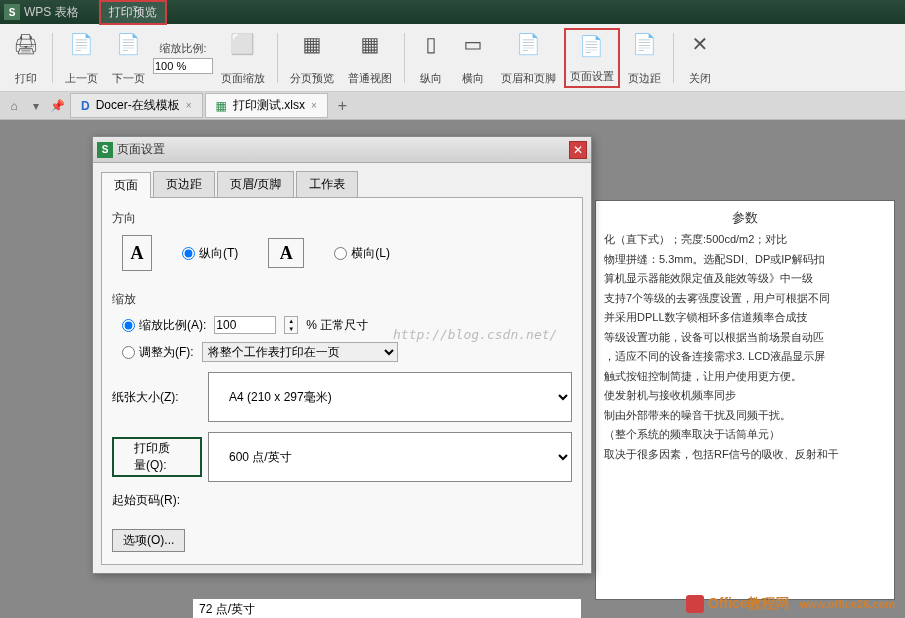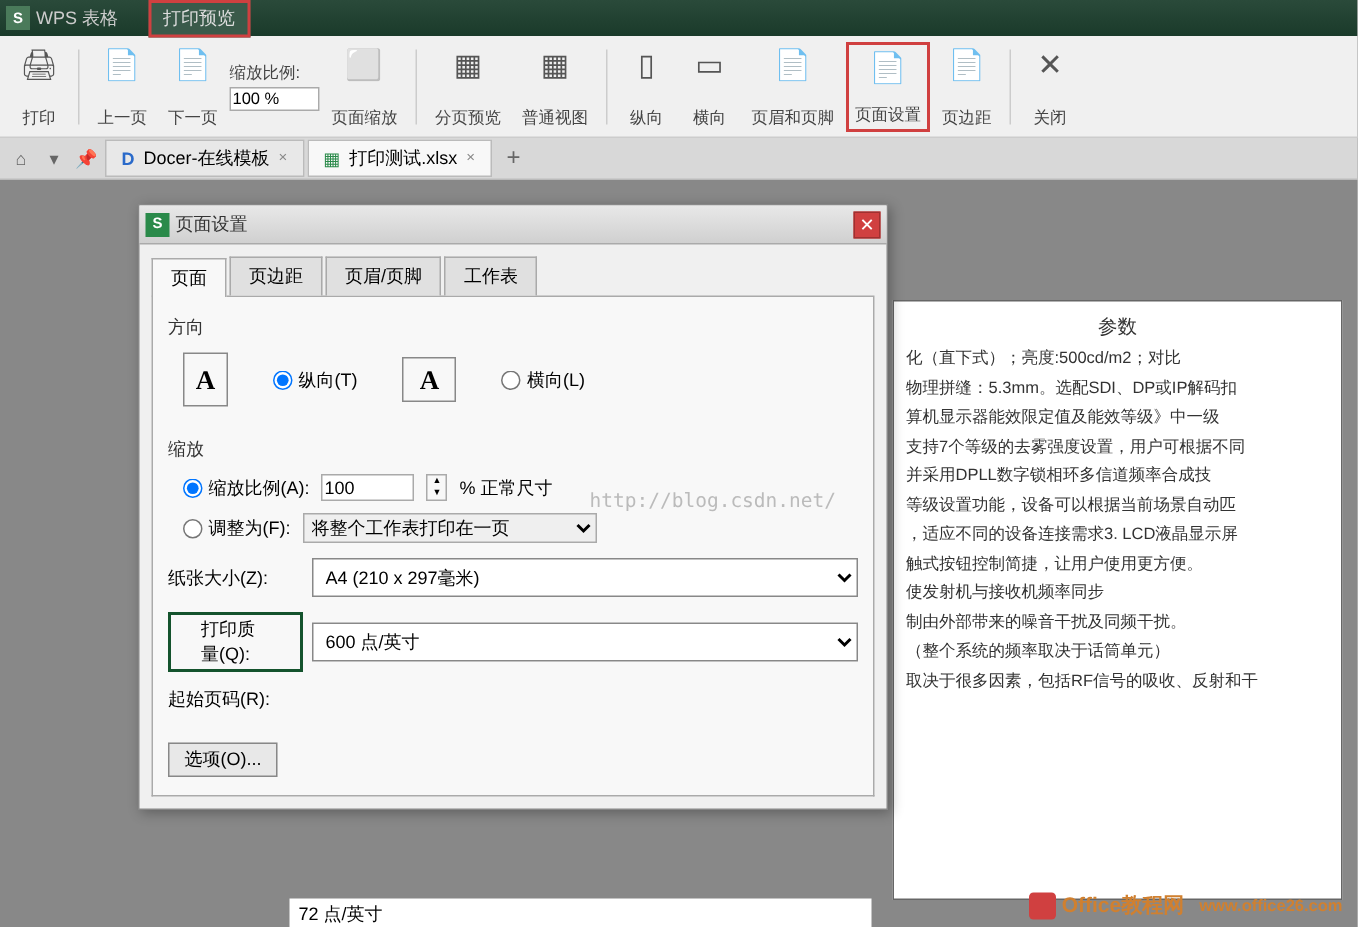--- a/index.html
+++ b/index.html
@@ -8,21 +8,21 @@
     .titlebar { height: 24px; background: linear-gradient(#2a4a3a, #1a3a2a); display: flex; align-items: center; padding: 0 4px; }
     .app-icon { width: 16px; height: 16px; background: #4a7a5a; margin-right: 4px; display: flex; align-items: center; justify-content: center; color: white; font-size: 10px; font-weight: bold; }
     .app-title { color: #ccc; font-size: 12px; margin-right: 20px; }
     .print-preview-btn { background: #3a5a4a; border: 2px solid #d04040; padding: 2px 8px; color: #ddd; font-size: 12px; }
     
     .ribbon { height: 68px; background: #f0f0f0; border-bottom: 1px solid #ccc; display: flex; align-items: center; padding: 4px 6px; gap: 2px; }
     .ribbon-group { display: flex; flex-direction: column; align-items: center; padding: 2px 6px; height: 60px; justify-content: space-between; }
     .ribbon-icon { width: 28px; height: 28px; display: flex; align-items: center; justify-content: center; color: #555; font-size: 20px; }
     .ribbon-label { font-size: 11px; color: #444; white-space: nowrap; }
     .ribbon-sep { width: 1px; height: 50px; background: #ccc; margin: 0 4px; }
-    .zoom-row { display: flex; flex-direction: column; gap: 2px; }
+    .zoom-row { display: flex; flex-direction: column; align-items: center; gap: 2px; }
     .zoom-label-top { font-size: 11px; color: #444; }
     .zoom-input { width: 60px; font-size: 11px; padding: 1px; border: 1px solid #aaa; }
     .highlighted { border: 2px solid #d04040; padding: 2px 4px; }
     
     .tabbar { height: 28px; background: #d8d8d8; border-bottom: 1px solid #bbb; display: flex; align-items: center; padding: 0 4px; gap: 2px; }
     .tab-icon { width: 20px; height: 20px; display: flex; align-items: center; justify-content: center; font-size: 12px; color: #666; }
     .doc-tab { background: #e8e8e8; border: 1px solid #bbb; padding: 3px 10px; font-size: 12px; display: flex; align-items: center; gap: 6px; }
     .doc-tab.active { background: #f8f8f8; }
     .tab-close { color: #888; font-size: 10px; cursor: pointer; }
     .tab-add { font-size: 16px; color: #666; padding: 0 8px; }
@@ -45,31 +45,31 @@
     .dialog-tab { padding: 4px 12px; font-size: 12px; border: 1px solid #aaa; border-bottom: none; background: #e0e0e0; margin-right: 2px; }
     .dialog-tab.active { background: #f8f8f8; position: relative; top: 1px; }
     
     .dialog-content { padding: 12px 10px; background: #f8f8f8; border: 1px solid #aaa; border-top: none; }
     .section-label { font-size: 12px; color: #333; margin-bottom: 8px; }
     .orientation-row { display: flex; gap: 30px; align-items: center; margin-bottom: 20px; padding-left: 10px; }
     .orient-icon { width: 30px; height: 36px; border: 1px solid #888; display: flex; align-items: center; justify-content: center; font-size: 18px; font-weight: bold; font-family: serif; }
     .orient-icon.landscape { width: 36px; height: 30px; }
     .radio-item { display: flex; align-items: center; gap: 4px; font-size: 12px; }
     
-    .watermark { position: absolute; left: 300px; top: 190px; font-size: 13px; color: #bbb; font-family: monospace; }
+    .watermark { position: absolute; left: 300px; top: 190px; font-size: 13px; color: #bbb; font-family: monospace; font-style: italic; }
     .zoom-row-item { display: flex; align-items: center; gap: 8px; font-size: 12px; margin: 8px 0; padding-left: 10px; }
     .small-input { width: 62px; padding: 1px; border: 1px solid #aaa; font-size: 12px; }
     .wide-select { width: 196px; padding: 1px; border: 1px solid #aaa; font-size: 12px; }
     .spinner { width: 14px; height: 18px; border: 1px solid #aaa; display: inline-flex; flex-direction: column; }
     .spinner span { height: 8px; font-size: 6px; text-align: center; line-height: 8px; }
     
     .form-row { display: flex; align-items: center; gap: 6px; margin: 10px 0; font-size: 12px; }
     .form-label { width: 90px; }
     .form-label.highlighted2 { border: 2px solid #14532d; padding: 1px 20px; }
-    .form-select { flex: 1; padding: 4px; border: 1px solid #888; font-size: 12px; background: white; }
+    .form-select { flex: 1; padding: 16px; border: 1px solid #888; font-size: 12px; background: white; }
     
     .dropdown-list { position: absolute; left: 192px; top: 478px; width: 390px; background: white; border: 1px solid #888; font-size: 12px; z-index: 100; }
     .dropdown-item { padding: 2px 6px; }
     
     .options-btn { padding: 2px 10px; font-size: 12px; border: 1px solid #888; background: #e8e8e8; margin-top: 10px; }
     
     .footer-label { position: absolute; right: 10px; bottom: 5px; color: #d08030; font-size: 14px; font-weight: bold; display: flex; align-items: center; gap: 4px; }
     .footer-icon { width: 18px; height: 18px; background: #d04040; border-radius: 3px; }
     .footer-url { color: #d08030; font-size: 11px; margin-left: 6px; }
   </style>

